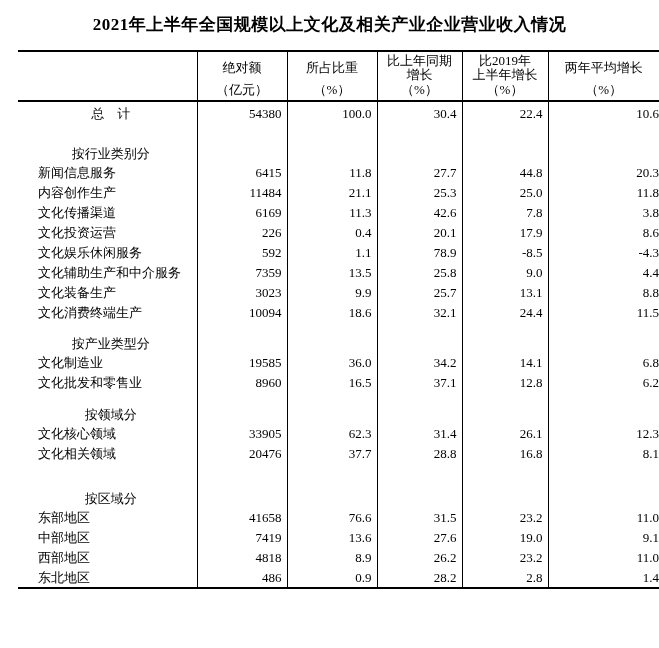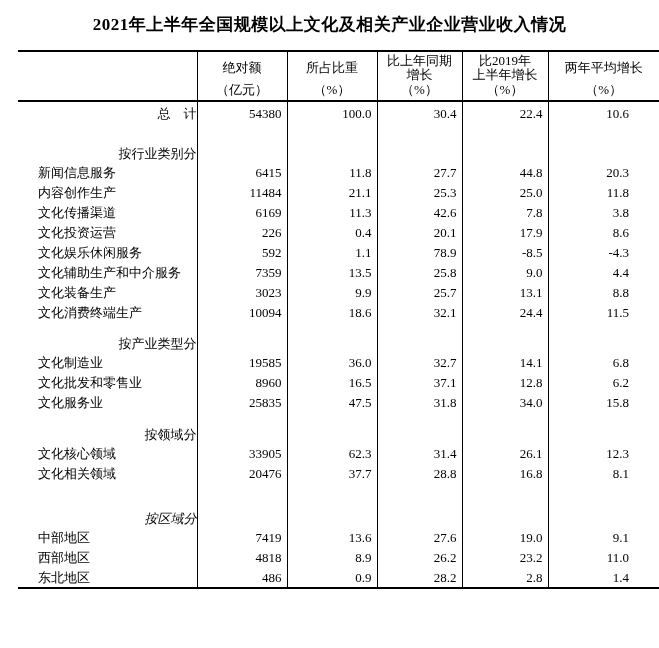--- a/index.html
+++ b/index.html
@@ -22,24 +22,24 @@
   td {
     padding: 0; margin: 0; font-size: 13px; line-height: 16px;
     vertical-align: middle; white-space: nowrap; overflow: hidden;
   }
   .vline { border-left: 1.5px solid #000; }
   thead td { border-bottom: 2px solid #000; }
   .hdr { text-align: center; height: 48px; }
   .hdr-inner { display: flex; flex-direction: column; height: 48px; }
   .hdr-top { flex: 1; display: flex; flex-direction: column; justify-content: center; line-height: 14px; }
   .hdr-unit { height: 17px; line-height: 14px; }
-  .label-cell { padding-left: 7px; text-align: right; }
+  .label-cell { padding-left: 7px; text-align: center; }
   .row-label { padding-left: 20px; text-align: left; }
   .num { text-align: right; padding-right: 5px; }
-  .num-last { text-align: right; padding-right: 30px; }
+  .num-last { text-align: right; }
   .section-heading { font-size: 13px; }
 </style>
 </head>
 <body>
 
 <div class="page">
   <div class="title">2021年上半年全国规模以上文化及相关产业企业营业收入情况</div>
 
   <table class="stat">
     <colgroup>
@@ -199,40 +199,32 @@
           <td class="vline"></td>
           <td class="vline"></td>
           <td class="vline"></td>
           <td class="vline"></td>
           <td class="vline"></td>
         </tr>
         <tr style="height: 20px;">
           <td class="row-label">文化制造业</td>
           <td class="vline num">19585</td>
           <td class="vline num">36.0</td>
-          <td class="vline num">32.7</td>
+          <td class="vline num">34.2</td>
           <td class="vline num">14.1</td>
           <td class="vline num-last">6.8</td>
         </tr>
         <tr style="height: 20px;">
           <td class="row-label">文化批发和零售业</td>
           <td class="vline num">8960</td>
           <td class="vline num">16.5</td>
           <td class="vline num">37.1</td>
           <td class="vline num">12.8</td>
           <td class="vline num-last">6.2</td>
         </tr>
-        <tr style="height: 20px;">
-          <td class="row-label">文化服务业</td>
-          <td class="vline num">25835</td>
-          <td class="vline num">47.5</td>
-          <td class="vline num">31.8</td>
-          <td class="vline num">34.0</td>
-          <td class="vline num-last">15.8</td>
-        </tr>
         <tr style="height: 13px;">
           <td></td>
           <td class="vline"></td>
           <td class="vline"></td>
           <td class="vline"></td>
           <td class="vline"></td>
           <td class="vline"></td>
         </tr>
         <tr style="height: 18px;">
           <td class="label-cell section-heading">按领域分</td>
@@ -259,27 +251,35 @@
           <td class="vline num-last">8.1</td>
         </tr>
         <tr style="height: 26px;">
           <td></td>
           <td class="vline"></td>
           <td class="vline"></td>
           <td class="vline"></td>
           <td class="vline"></td>
           <td class="vline"></td>
         </tr>
-        <tr style="height: 18px; font-style: italic;">
+        <tr style="height: 18px;">
           <td class="label-cell section-heading">按区域分</td>
           <td class="vline"></td>
           <td class="vline"></td>
           <td class="vline"></td>
           <td class="vline"></td>
           <td class="vline"></td>
+        </tr>
+        <tr style="height: 20px;">
+          <td class="row-label">东部地区</td>
+          <td class="vline num">41658</td>
+          <td class="vline num">76.6</td>
+          <td class="vline num">31.5</td>
+          <td class="vline num">23.2</td>
+          <td class="vline num-last">11.0</td>
         </tr>
         <tr style="height: 20px; margin-top: 42px;">
           <td class="row-label">中部地区</td>
           <td class="vline num">7419</td>
           <td class="vline num">13.6</td>
           <td class="vline num">27.6</td>
           <td class="vline num">19.0</td>
           <td class="vline num-last">9.1</td>
         </tr>
         <tr style="height: 20px;">

